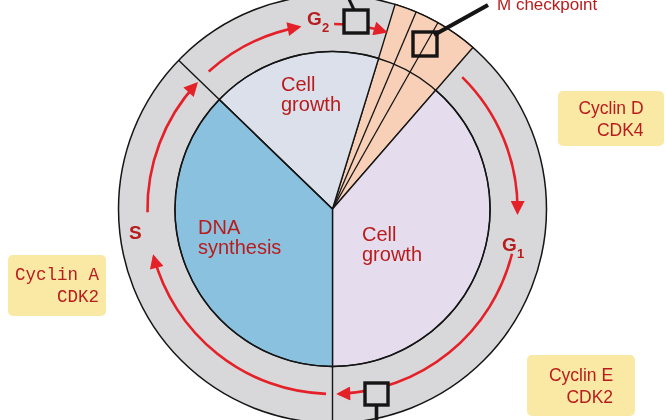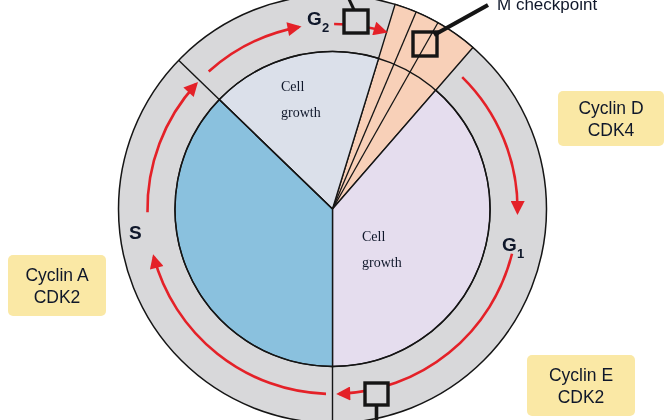--- a/index.html
+++ b/index.html
@@ -1,25 +1,25 @@
 <!DOCTYPE html>
 <html><head>
 <meta charset="utf-8">
 <style>
   html,body{margin:0;padding:0;background:#fff;}
   .stage{position:relative;width:666px;height:420px;overflow:hidden;background:#fff;
-         font-family:"Liberation Sans", sans-serif;color:#0f172a;}
+         font-family:"Liberation Sans", sans-serif;color:#b91c1c;}
   .stage svg{position:absolute;left:0;top:0;}
   .lbl{position:absolute;white-space:pre-line;}
   .phase{font-weight:bold;font-size:19px;letter-spacing:.2px;}
   .phase sub{font-size:13px;font-weight:bold;position:relative;top:2px;left:0px;}
-  .slice-label{font-size:14px;line-height:26px;font-family:Liberation Serif, serif;}
+  .slice-label{font-size:20px;line-height:20px;}
   .callout-label{font-size:17px;}
   .cyclin{position:absolute;display:flex;align-items:center;justify-content:center;
-          text-align:center;font-size:17.5px;line-height:22px;border-radius:5px;
+          text-align:right;font-size:17.5px;line-height:22px;border-radius:5px;
           white-space:pre-line;}
 </style>
 </head>
 <body>
 
 <div class="stage">
 
   <svg width="666" height="420" viewBox="0 0 666 420">
     <defs>
       <marker id="arrow" markerUnits="userSpaceOnUse" markerWidth="16" markerHeight="14" viewBox="0 0 10 10" refX="8" refY="5" orient="auto">
@@ -58,25 +58,27 @@
     <rect x="365" y="383" width="23" height="22" stroke="#151515" stroke-width="3.4" fill="#D8D8DA"></rect>
     <line x1="376.5" y1="404" x2="376.5" y2="421" stroke="#151515" stroke-width="3.6"></line>
   </svg>
 
   <div class="lbl phase" style="left:307px;top:8px;"><span>G</span><sub>2</sub></div>
   <div class="lbl phase" style="left:129px;top:222px;">S</div>
   <div class="lbl phase" style="left:502px;top:234px;"><span>G</span><sub>1</sub></div>
 
   <div class="lbl slice-label" style="left:281px;top:74px;">Cell
 growth</div>
+  <div class="lbl slice-label" style="left:198px;top:217px;">DNA
+synthesis</div>
   <div class="lbl slice-label" style="left:362px;top:224px;">Cell
 growth</div>
 
   <div class="lbl callout-label" style="left:497px;top:-5px;">M checkpoint</div>
 
   <div class="cyclin" style="left:558px;top:91px;width:106px;height:55px;background:#FAE8A5;">Cyclin D
 CDK4</div>
-  <div class="cyclin" style="left:8px;top:255px;width:98px;height:61px;background:#FAE8A5;">Cyclin A
+  <div class="cyclin" style="left:8px;top:255px;width:98px;height:61px;background:#FAE8A5;font-family:Liberation Mono, monospace;">Cyclin A
 CDK2</div>
   <div class="cyclin" style="left:518px;top:355px;width:108px;height:61px;background:#FAE8A5;margin-left:9px;">Cyclin E
 CDK2</div>
 
 </div>
 
 </body></html>

